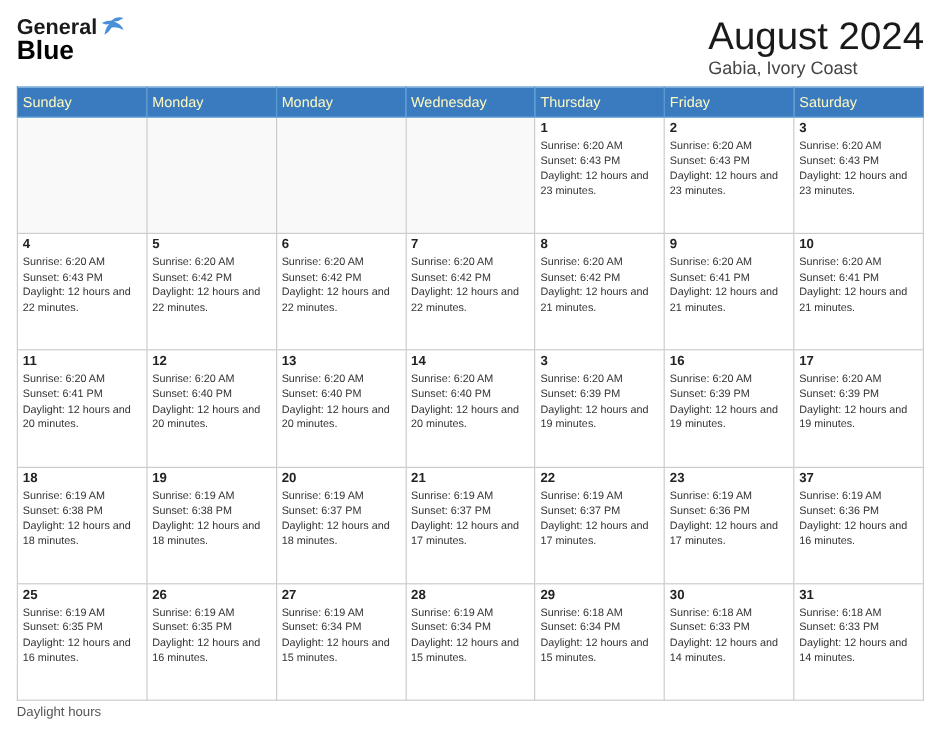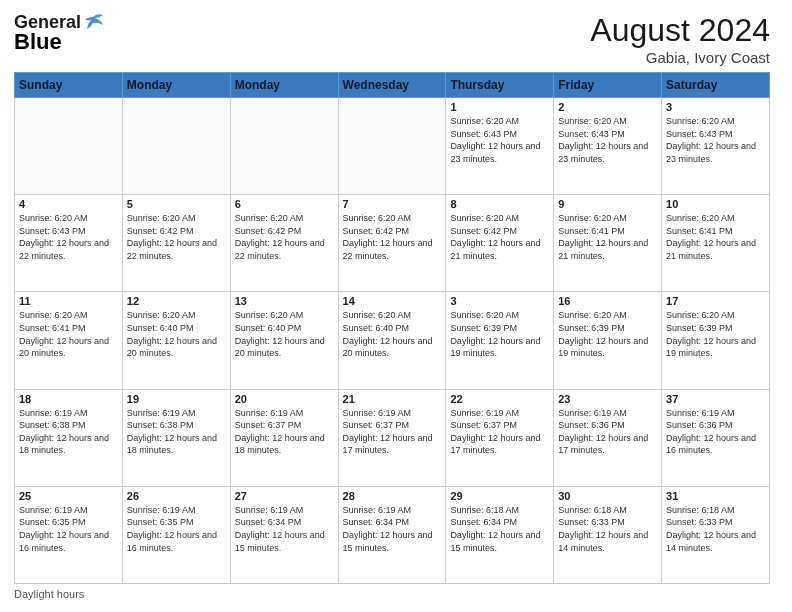--- a/index.html
+++ b/index.html
@@ -26,43 +26,43 @@
     .logo {
       display: flex;
       flex-direction: column;
       align-items: flex-start;
     }
     .logo-row {
       display: flex;
       align-items: center;
     }
     .title-block {
-      text-align: right;
+      text-align: left;
     }
     .month-year {
       font-size: 32px;
       color: #1a1a1a;
       font-weight: normal;
     }
     .location {
       font-size: 15px;
       color: #444;
     }
     .calendar {
       flex: 1;
       border: 1px solid #ccc;
       border-collapse: collapse;
       width: 100%;
       table-layout: fixed;
     }
     .calendar th {
       background: #3a7bbf;
-      color: #0f172a;
+      color: #fef9c3;
       font-size: 12px;
-      font-weight: bold;
+      font-weight: normal;
       padding: 5px 4px;
       text-align: left;
       border: 1px solid #5a9bd4;
     }
     .calendar td {
       border: 1px solid #ccc;
       vertical-align: top;
       padding: 3px 4px;
       font-size: 9.5px;
       color: #222;

